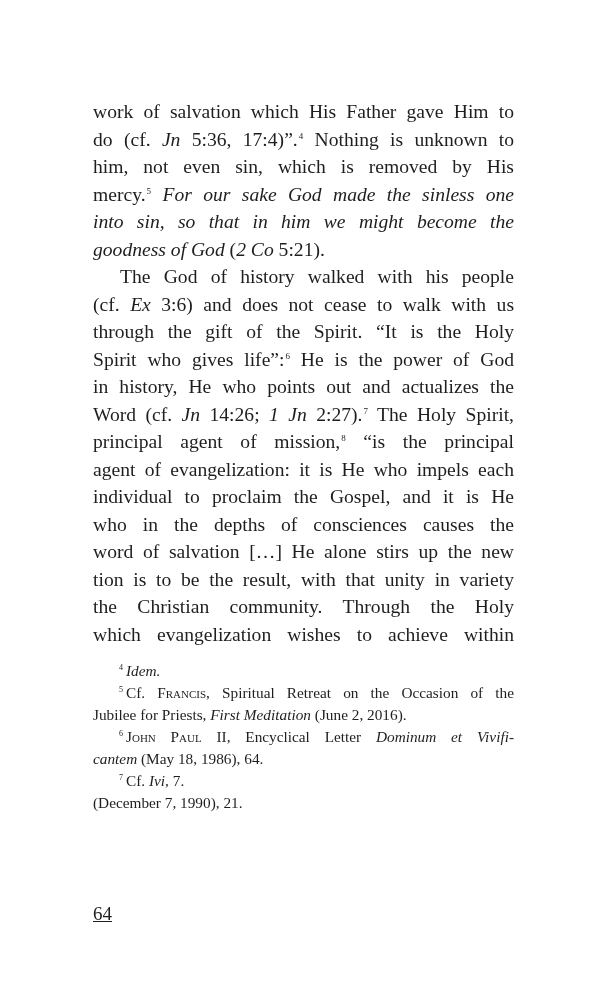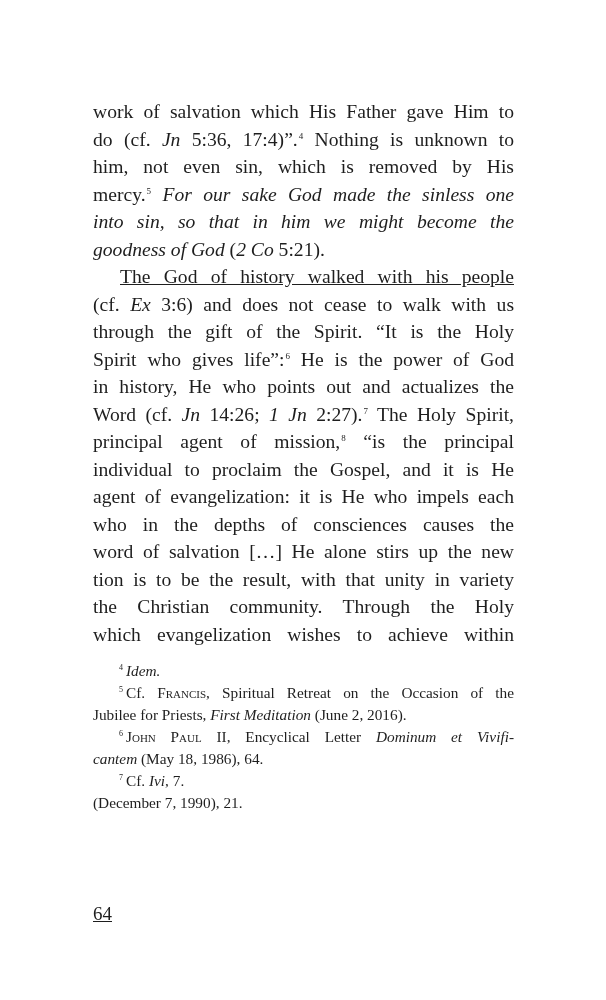--- a/index.html
+++ b/index.html
@@ -74,29 +74,29 @@
   <div class="body-text">
     <p id="para-1">
         <span class="line"><span>work of salvation which His Father gave Him to</span></span>
         <span class="line"><span>do (cf. </span><i>Jn</i><span> 5:36, 17:4)”.</span><span class="sup">4</span><span> Nothing is unknown to</span></span>
         <span class="line"><span>him, not even sin, which is removed by His</span></span>
         <span class="line"><span>mercy.</span><span class="sup">5</span><i> For our sake God made the sinless one</i></span>
         <span class="line"><i>into sin, so that in him we might become the</i></span>
         <span class="line last"><i>goodness of God</i><span> (</span><i>2 Co</i><span> 5:21).</span></span>
       </p>
     <p id="para-2">
-        <span class="line" style="text-indent: 27px; text-decoration: underline;"><span>The God of history walked with his people</span></span>
+        <span class="line" style="text-indent: 27px;"><span>The God of history walked with his people</span></span>
         <span class="line"><span>(cf. </span><i>Ex</i><span> 3:6) and does not cease to walk with us</span></span>
         <span class="line"><span>through the gift of the Spirit. “It is the Holy</span></span>
         <span class="line"><span>Spirit who gives life”:</span><span class="sup">6</span><span> He is the power of God</span></span>
         <span class="line"><span>in history, He who points out and actualizes the</span></span>
         <span class="line"><span>Word (cf. </span><i>Jn</i><span> 14:26; </span><i>1 Jn</i><span> 2:27).</span><span class="sup">7</span><span> The Holy Spirit,</span></span>
         <span class="line"><span>principal agent of mission,</span><span class="sup">8</span><span> “is the principal</span></span>
+        <span class="line"><span>agent of evangelization: it is He who impels each</span></span>
         <span class="line"><span>individual to proclaim the Gospel, and it is He</span></span>
-        <span class="line"><span>agent of evangelization: it is He who impels each</span></span>
         <span class="line"><span>who in the depths of consciences causes the</span></span>
         <span class="line"><span>word of salvation […] He alone stirs up the new</span></span>
         <span class="line"><span>tion is to be the result, with that unity in variety</span></span>
         <span class="line"><span>the Christian community. Through the Holy</span></span>
         <span class="line"><span>which evangelization wishes to achieve within</span></span>
       </p>
   </div>
 </div>
 
 <div class="notes" id="footnotes">

